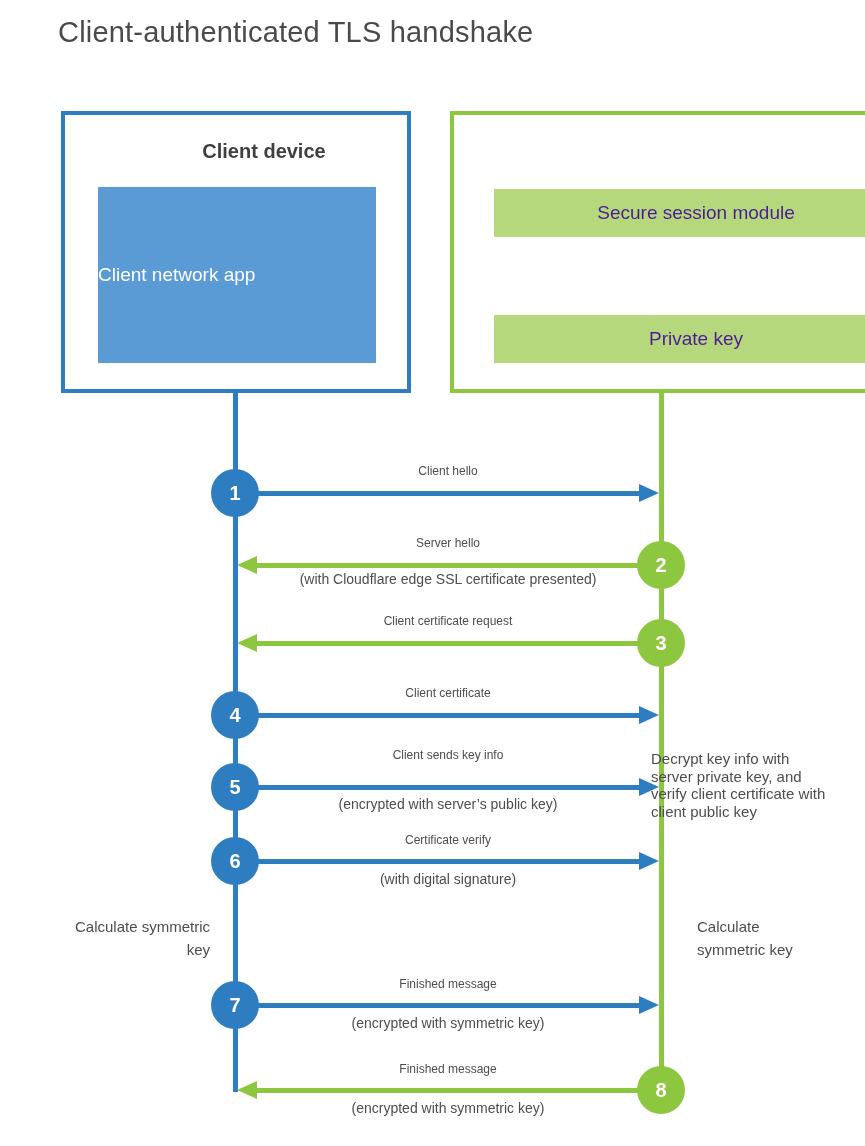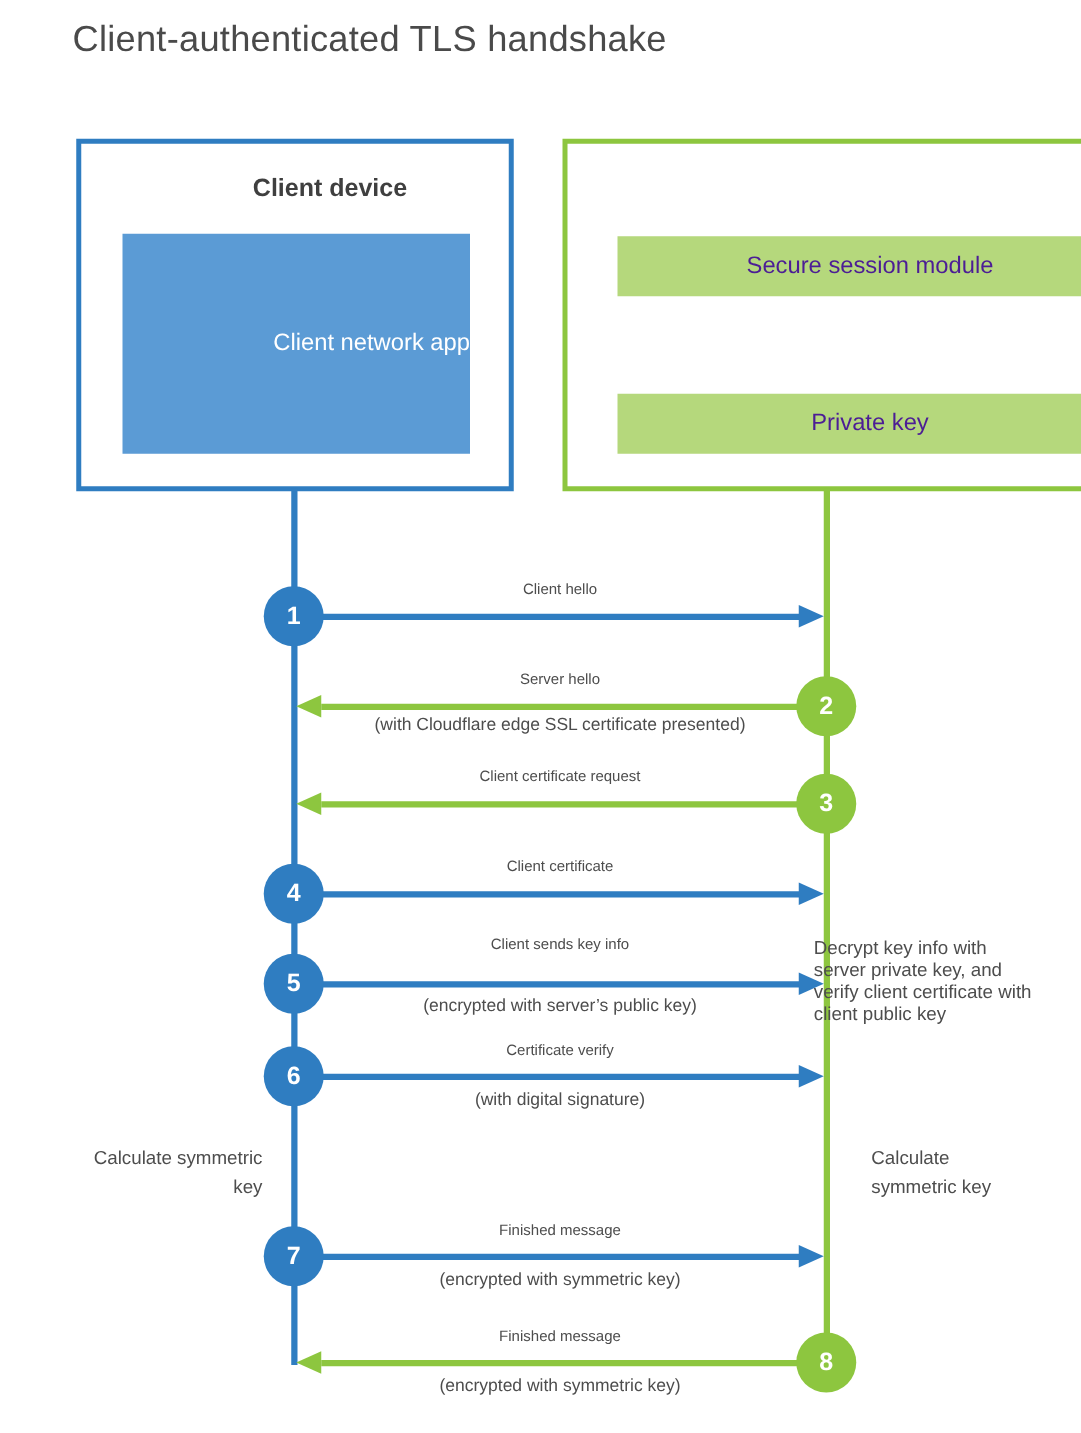--- a/index.html
+++ b/index.html
@@ -15,21 +15,21 @@
   
   .actor-box{position:absolute;top:111px;height:282px;box-sizing:border-box;background:#fff;}
   .client-box{left:33px;width:350px;border:4px solid #2f7dc1;}
   .server-box{left:422px;width:425px;border:4px solid #8dc63f;}
   .actor-title{
     position:absolute;left:0;top:25px;width:100%;text-align:center;
     font-size:20px;font-weight:bold;color:#3f3f3f;padding-left:28px;
   }
   .app-box{
     position:absolute;left:33px;top:72px;width:278px;height:176px;background:#5b9bd5;
-    display:flex;align-items:center;justify-content:flex-end;text-align:center;
+    display:flex;align-items:center;justify-content:flex-start;text-align:center;
   }
   .app-box span{max-width:180px;font-size:19px;color:#ffffff;line-height:1.4;}
   .module-bar{
     position:absolute;left:40px;width:404px;height:48px;background:#b5d87c;
     display:flex;align-items:center;justify-content:center;
     font-size:19px;color:#4c1d95;
   }
   .bar-0{top:74px;} .bar-1{top:137px;} .bar-2{top:200px;}
   
   .vline{position:absolute;width:5px;}

